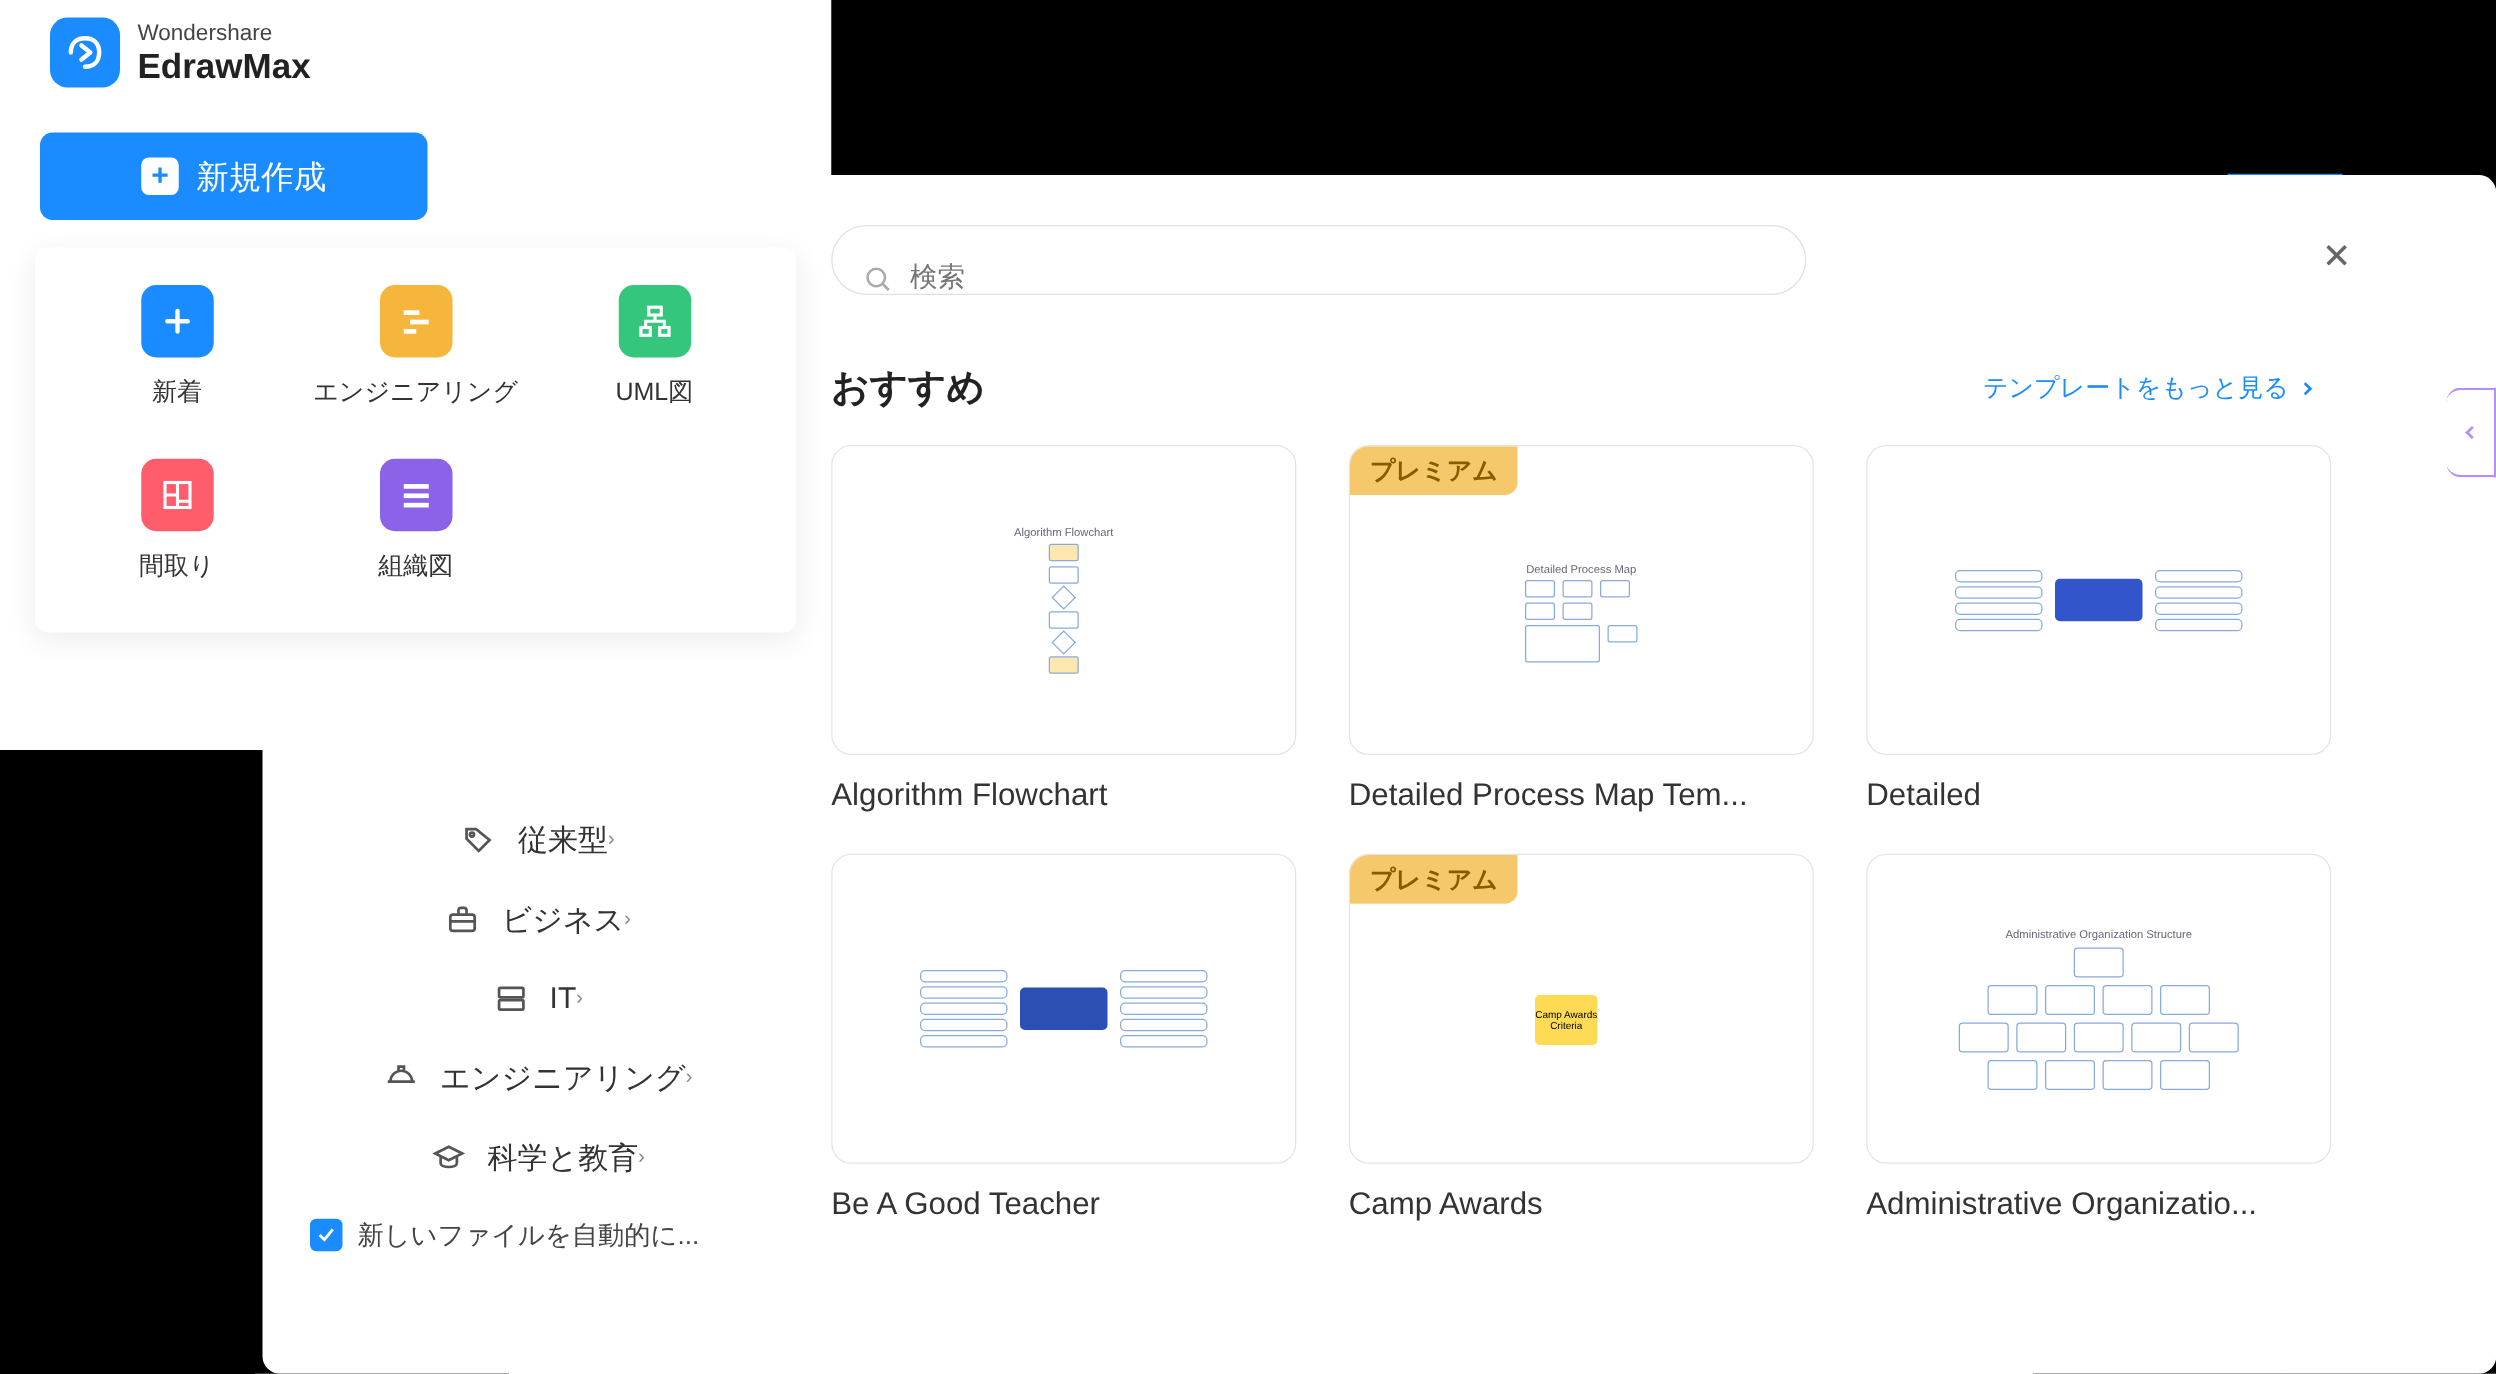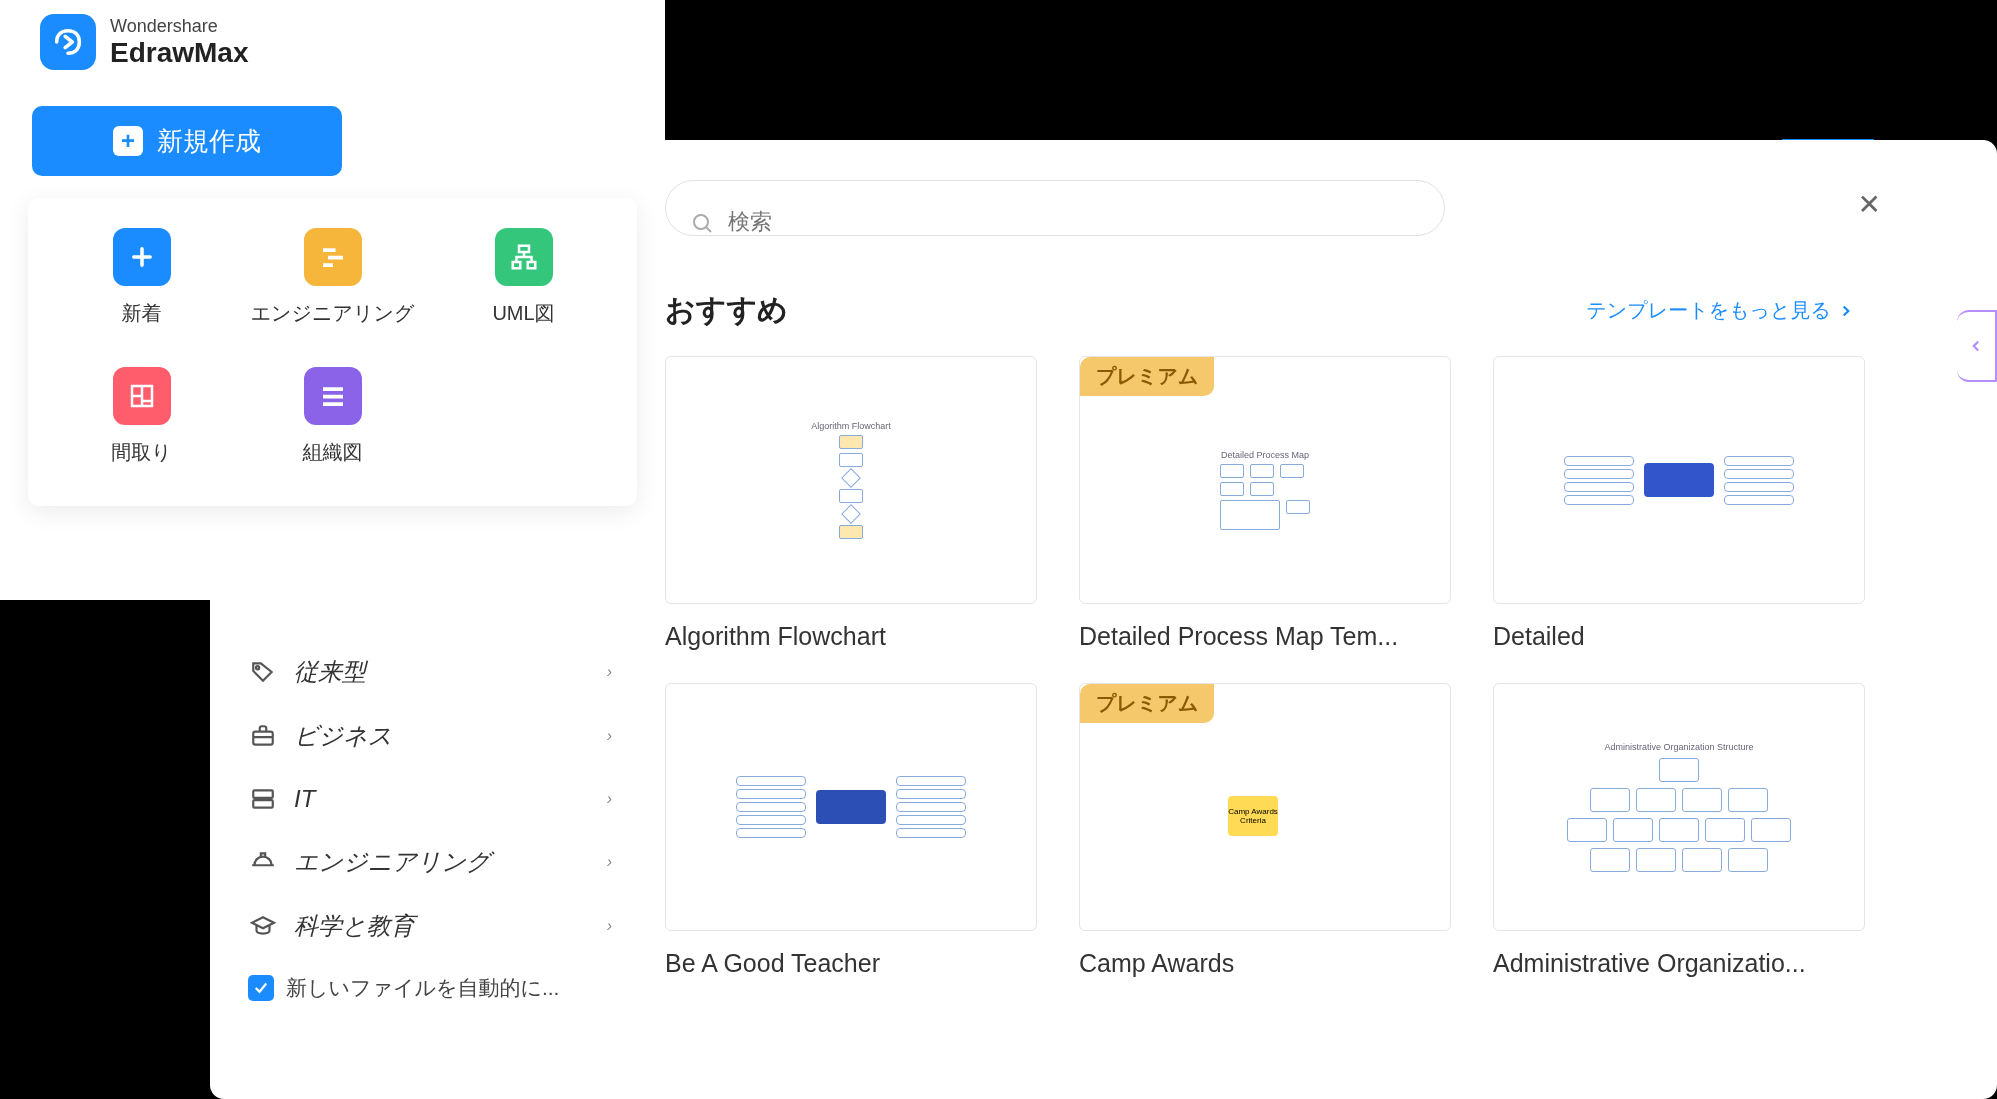--- a/index.html
+++ b/index.html
@@ -38,27 +38,27 @@
 .search-bar { position: absolute; top: 0; left: 0; width: 780px; height: 56px; border: 1px solid #e0e0e0; border-radius: 28px; display: flex; align-items: flex-end; padding: 0 24px; gap: 14px; }
 .search-bar input { border: none; outline: none; font-size: 22px; flex: 1; background: transparent; }
 .close-x { position: absolute; top: 8px; right: 14px; font-size: 28px; color: #666; cursor: pointer; }
 
 .dialog-head { position: absolute; top: 110px; left: 0; right: 40px; display: flex; justify-content: space-between; align-items: center; }
 .head-title { font-size: 30px; font-weight: 700; color: #222; }
 .head-more { font-size: 20px; color: #1a8cff; display: flex; align-items: center; gap: 6px; cursor: pointer; }
 
 .cards { position: absolute; top: 176px; left: 0; right: 30px; display: grid; grid-template-columns: repeat(3, 1fr); gap: 32px 42px; }
 .card { cursor: pointer; }
-.card-thumb { height: 248px; border: 1px solid #e5e5e5; border-radius: 6px; position: relative; overflow: hidden; background: #fff; display:flex;align-items:center;justify-content:center; }
+.card-thumb { height: 248px; border: 1px solid #e5e5e5; border-radius: 16px; position: relative; overflow: hidden; background: #fff; display:flex;align-items:center;justify-content:center; }
 .premium-badge { position: absolute; top: 0; left: 0; background: #f5c96b; color: #8a5a00; font-size: 20px; font-weight: 600; padding: 6px 16px; border-radius: 10px 0 10px 0; }
 .card-title { margin-top: 18px; font-size: 25px; color: #333; font-weight: 500; white-space: nowrap; overflow: hidden; text-overflow: ellipsis; }
 
 
 .sidebar-cats { position: absolute; top: 640px; left: 240px; width: 380px; z-index: 15; }
-.cat-row { display: flex; align-items: center; justify-content: space-between; padding: 16px 8px; cursor: pointer; font-style: italic; }
+.cat-row { display: flex; align-items: center; justify-content: center; padding: 16px 8px; cursor: pointer; }
 .cat-left { display: flex; align-items: center; gap: 16px; font-size: 24px; color: #333; }
 .cat-icon { width: 30px; height: 30px; display:flex;align-items:center;justify-content:center;}
 .cat-chev { color: #888; }
 .auto-row { display: flex; align-items: center; gap: 12px; padding: 16px 8px; font-size: 21px; color: #444; }
 .checkbox { width: 26px; height: 26px; background: #1a8cff; border-radius: 5px; display:flex;align-items:center;justify-content:center;}
 
 
 .bottom-bar { position: absolute; bottom: 0; left: 218px; right: 0; height: 50px; display: flex; align-items: center; padding: 0 20px; gap: 24px; z-index: 8; color:#555; font-size:22px;}
 .page-tab { color: #1a8cff; font-weight: 500; border-bottom: 3px solid #1a8cff; padding: 6px 8px; }
 .bottom-right { position:absolute; right:20px; display:flex; gap:28px; align-items:center;}

